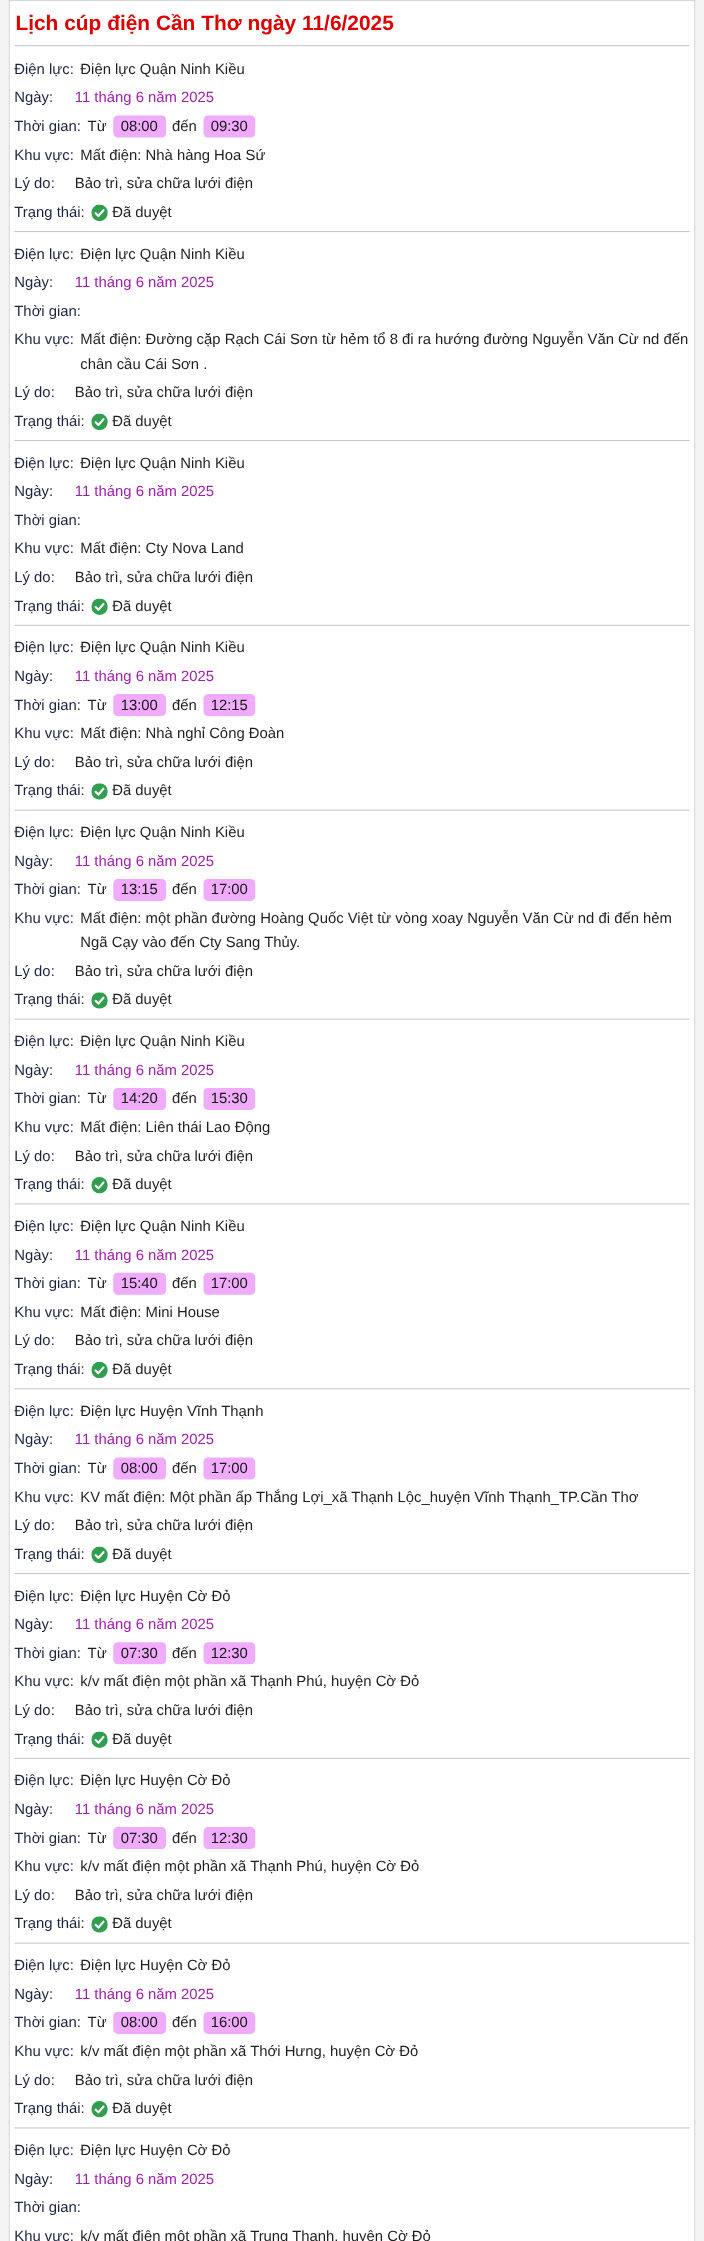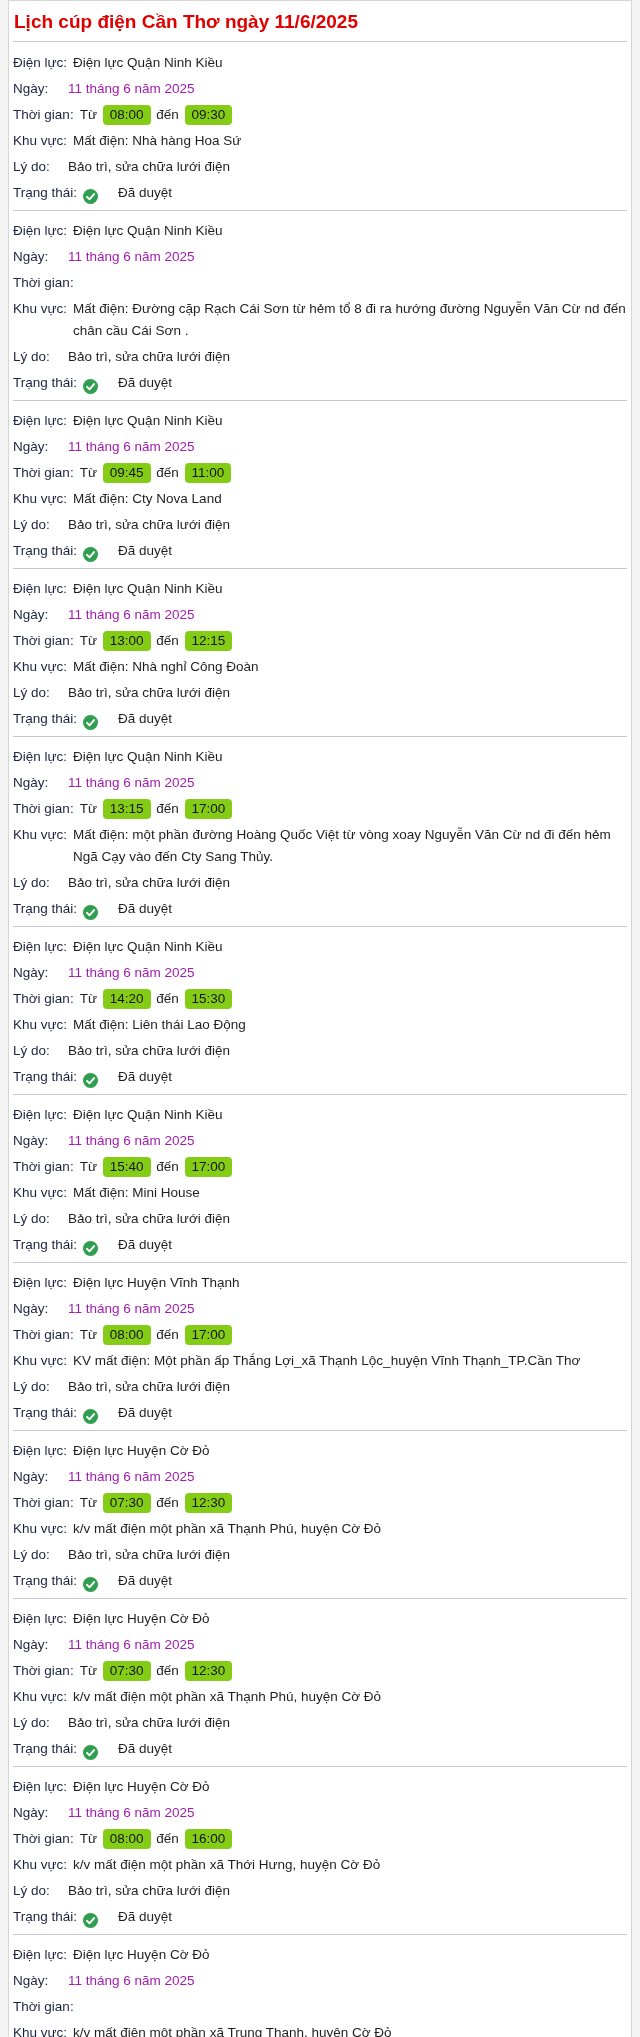--- a/index.html
+++ b/index.html
@@ -17,24 +17,24 @@
   hr.rule {
     border:none; border-top:1px solid #c9c9c9; height:0;
     margin:9px 0 10px 0;
   }
   .entry { }
   .row { display:flex; align-items:flex-start; line-height:22px; margin-bottom:4px; font-size:13.5px; }
   .label { min-width:55px; padding-right:6px; color:#1c2340; white-space:nowrap; }
   .value { flex:1; color:#1f1f1f; }
   .value.date { color:#a21caf; }
   .pill {
-    display:inline-block; background:#84cc16; color:#141414;
+    display:inline-block; background:#f0abfc; color:#141414;
     border-radius:4px; padding:0 7px; line-height:20px; margin:0 2px;
   }
-  .status-value { display:flex; align-items:flex-end; gap:20px; }
+  .status-value { display:flex; align-items:center; gap:4px; }
   .check-icon { display:inline-flex; width:15px; height:15px; flex:0 0 auto; }
   .check-icon svg { display:block; }
   hr.rule.entry-divider { margin:6px 0 9px 0; }
 </style>
 </head>
 <body>
 
 <div class="page-frame">
   <div class="page-title">Lịch cúp điện Cần Thơ ngày 11/6/2025</div>
   <hr class="rule">
@@ -119,26 +119,20 @@
     <div class="row">
       <span class="label">Điện lực:</span>
       <span class="value">Điện lực Quận Ninh Kiều</span>
     </div>
     <div class="row">
       <span class="label">Ngày:</span>
       <span class="value date">11 tháng 6 năm 2025</span>
     </div>
     <div class="row">
       <span class="label">Thời gian:</span>
-      <span class="value">
-        <span>Từ</span>
-        <span class="pill">09:45</span>
-        <span>đến</span>
-        <span class="pill">11:00</span>
-      </span>
     </div>
     <div class="row">
       <span class="label">Khu vực:</span>
       <span class="value">Mất điện: Cty Nova Land</span>
     </div>
     <div class="row">
       <span class="label">Lý do:</span>
       <span class="value">Bảo trì, sửa chữa lưới điện</span>
     </div>
     <div class="row">

